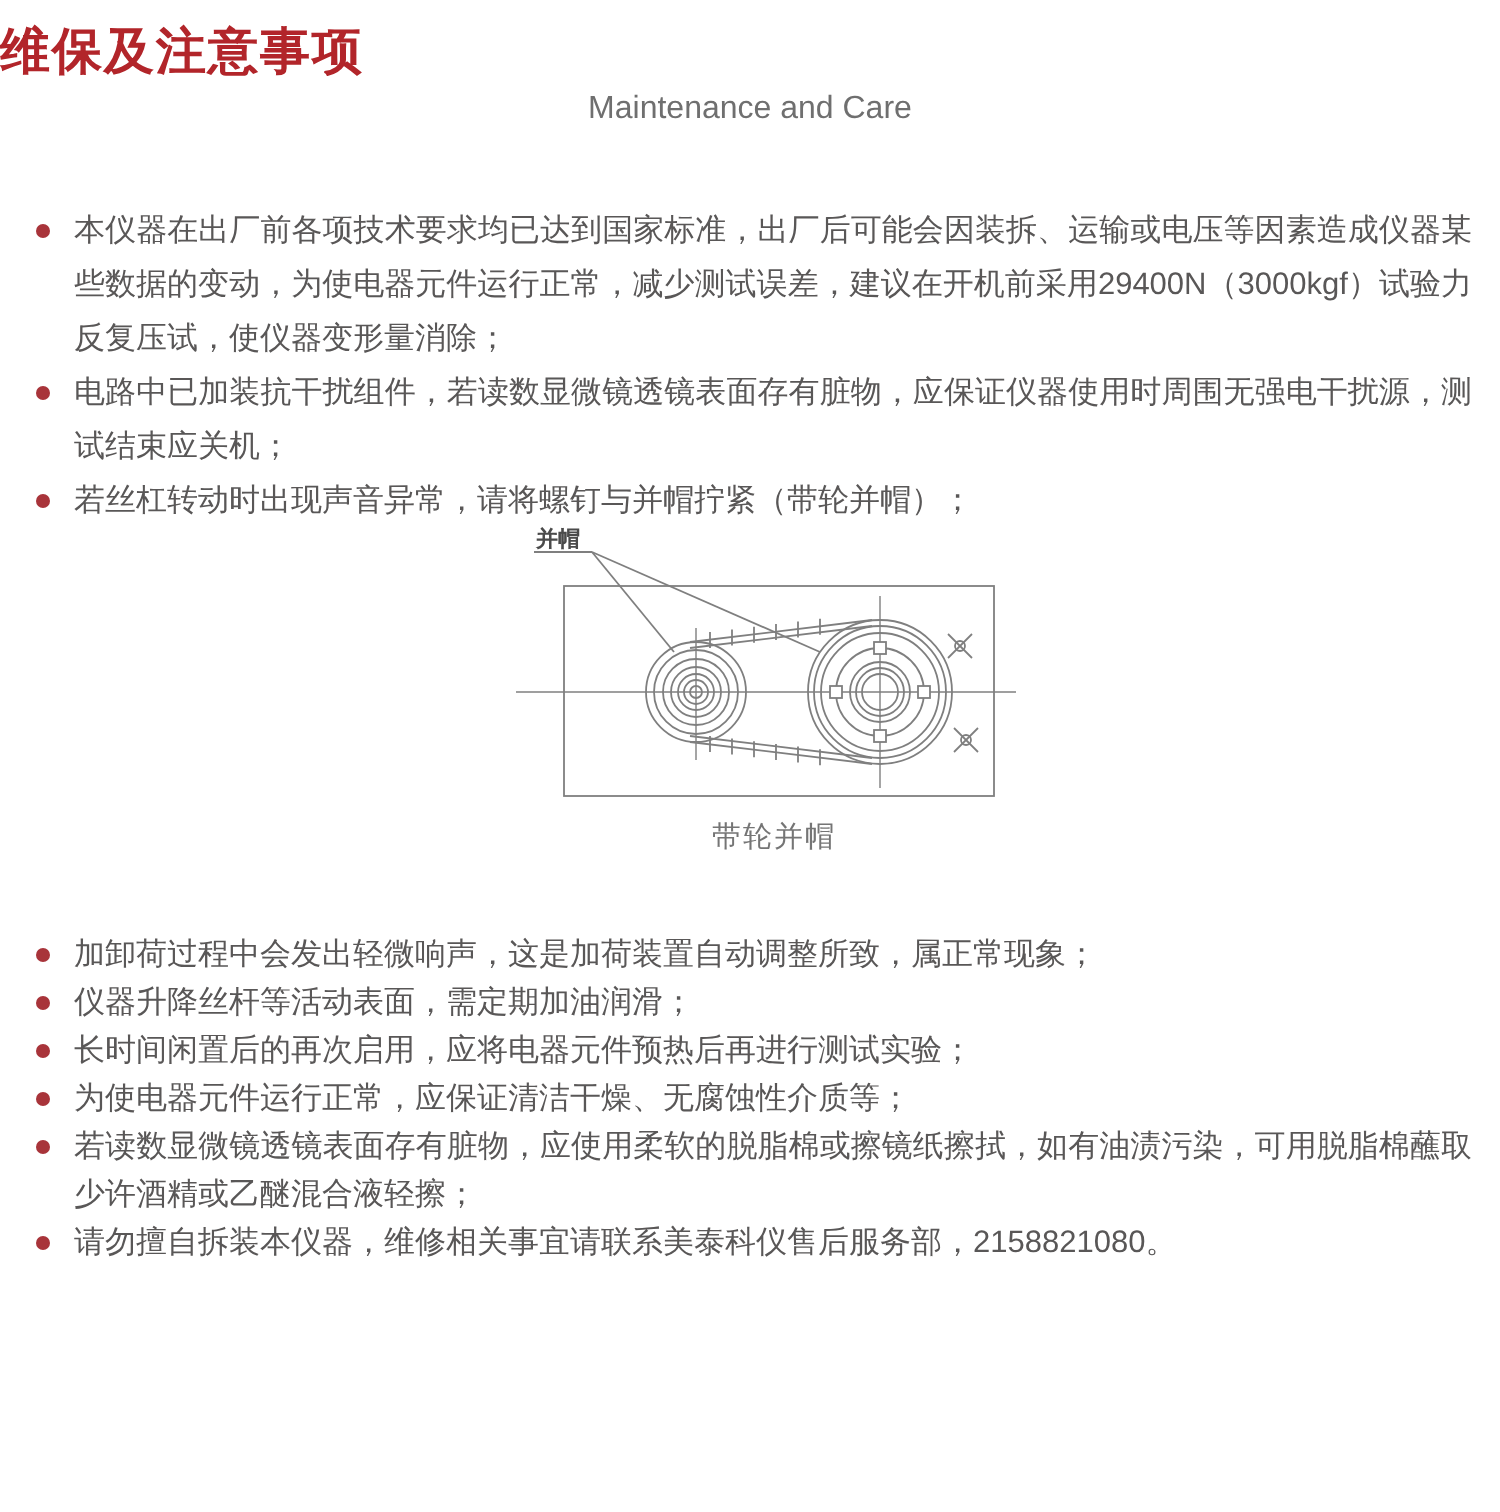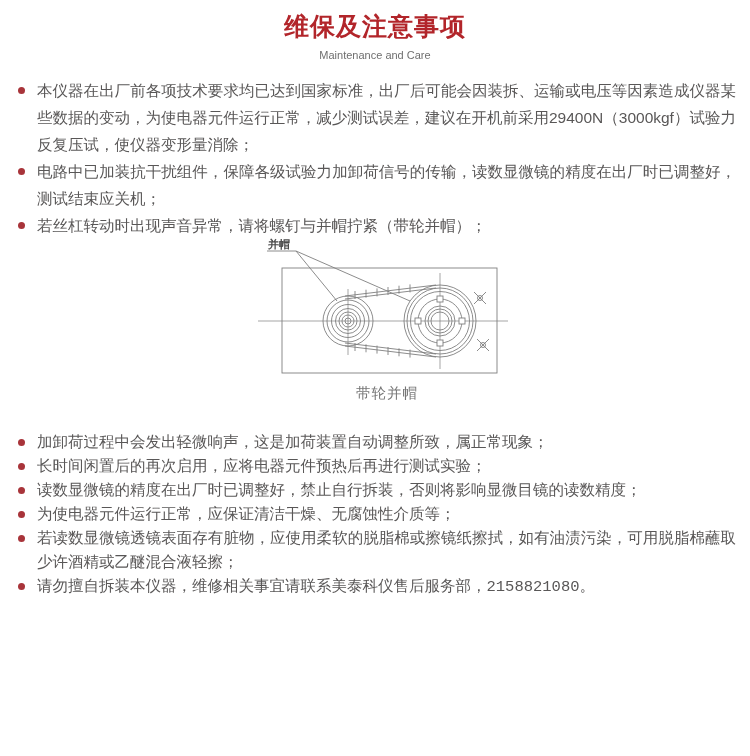--- a/index.html
+++ b/index.html
@@ -9,31 +9,31 @@
     --muted-gray:#6F6F6F;
     --line-gray:#7F7F7F;
   }
   *{margin:0;padding:0;box-sizing:border-box;}
   html,body{background:#ffffff;}
   body{
     width:750px;height:756px;position:relative;overflow:hidden;
     font-family:"Liberation Sans","DejaVu Sans",sans-serif;
   }
   .title{
-    margin-top:12px;text-align:center;
+    margin-top:12px;
     font-size:25px;line-height:28px;font-weight:bold;
     color:var(--accent-red);letter-spacing:1px;
   }
   .subtitle{
     margin-top:5px;text-align:center;
-    font-size:11px;line-height:20px;color:var(--muted-gray);
+    font-size:16px;line-height:20px;color:var(--muted-gray);
   }
   .notes{padding:0 14px 0 16px;}
-  .notes.top{margin-top:12px;}
-  .notes.bottom{margin-top:26px;font-family:Liberation Mono, monospace;}
+  .notes.top{margin-top:37px;}
+  .notes.bottom{margin-top:36px;}
   .note{display:flex;align-items:flex-start;}
   .note .dot{
     width:7px;height:7px;border-radius:50%;
     background:var(--bullet-red);flex:none;margin:10px 12px 0 2px;
   }
   .notes.bottom .note .dot{margin-top:8px;}
   .note .dot.hidden{visibility:hidden;}
   .note .txt{
     flex:1;color:var(--text-gray);
     font-size:15.5px;line-height:27px;text-align:justify;
@@ -49,21 +49,21 @@
 <div class="title">维保及注意事项</div>
 <div class="subtitle">Maintenance and Care</div>
 
 <div class="notes top">
     <div class="note">
       <span class="dot"></span>
       <span class="txt">本仪器在出厂前各项技术要求均已达到国家标准，出厂后可能会因装拆、运输或电压等因素造成仪器某些数据的变动，为使电器元件运行正常，减少测试误差，建议在开机前采用29400N（3000kgf）试验力反复压试，使仪器变形量消除；</span>
     </div>
     <div class="note">
       <span class="dot"></span>
-      <span class="txt">电路中已加装抗干扰组件，保障各级试验力加卸荷信号的传输，读数显微镜的精度在出厂时已调整好，测试结束应关机；</span>
+      <span class="txt">电路中已加装抗干扰组件，若读数显微镜透镜表面存有脏物，应保证仪器使用时周围无强电干扰源，测试结束应关机；</span>
     </div>
     <div class="note">
       <span class="dot"></span>
       <span class="txt">若丝杠转动时出现声音异常，请将螺钉与并帽拧紧（带轮并帽）；</span>
     </div>
   </div>
 
 <div class="diagram-wrap">
   <svg width="270" height="172" viewBox="0 0 270 172">
     <g stroke="#7F7F7F" stroke-width="0.9" fill="none">
@@ -139,25 +139,25 @@
   </svg>
 </div>
 
 <div class="notes bottom">
     <div class="note">
       <span class="dot"></span>
       <span class="txt">加卸荷过程中会发出轻微响声，这是加荷装置自动调整所致，属正常现象；</span>
     </div>
     <div class="note">
       <span class="dot"></span>
-      <span class="txt">长时间闲置后的再次启用，应将电器元件预热后再进行测试实验；</span>
+      <span class="txt">仪器升降丝杆等活动表面，需定期加油润滑；</span>
     </div>
     <div class="note">
       <span class="dot"></span>
-      <span class="txt">读数显微镜的精度在出厂时已调整好，禁止自行拆装，否则将影响显微目镜的读数精度；</span>
+      <span class="txt">长时间闲置后的再次启用，应将电器元件预热后再进行测试实验；</span>
     </div>
     <div class="note">
       <span class="dot"></span>
       <span class="txt">为使电器元件运行正常，应保证清洁干燥、无腐蚀性介质等；</span>
     </div>
     <div class="note">
       <span class="dot"></span>
       <span class="txt">若读数显微镜透镜表面存有脏物，应使用柔软的脱脂棉或擦镜纸擦拭，如有油渍污染，可用脱脂棉蘸取少许酒精或乙醚混合液轻擦；</span>
     </div>
     <div class="note">

